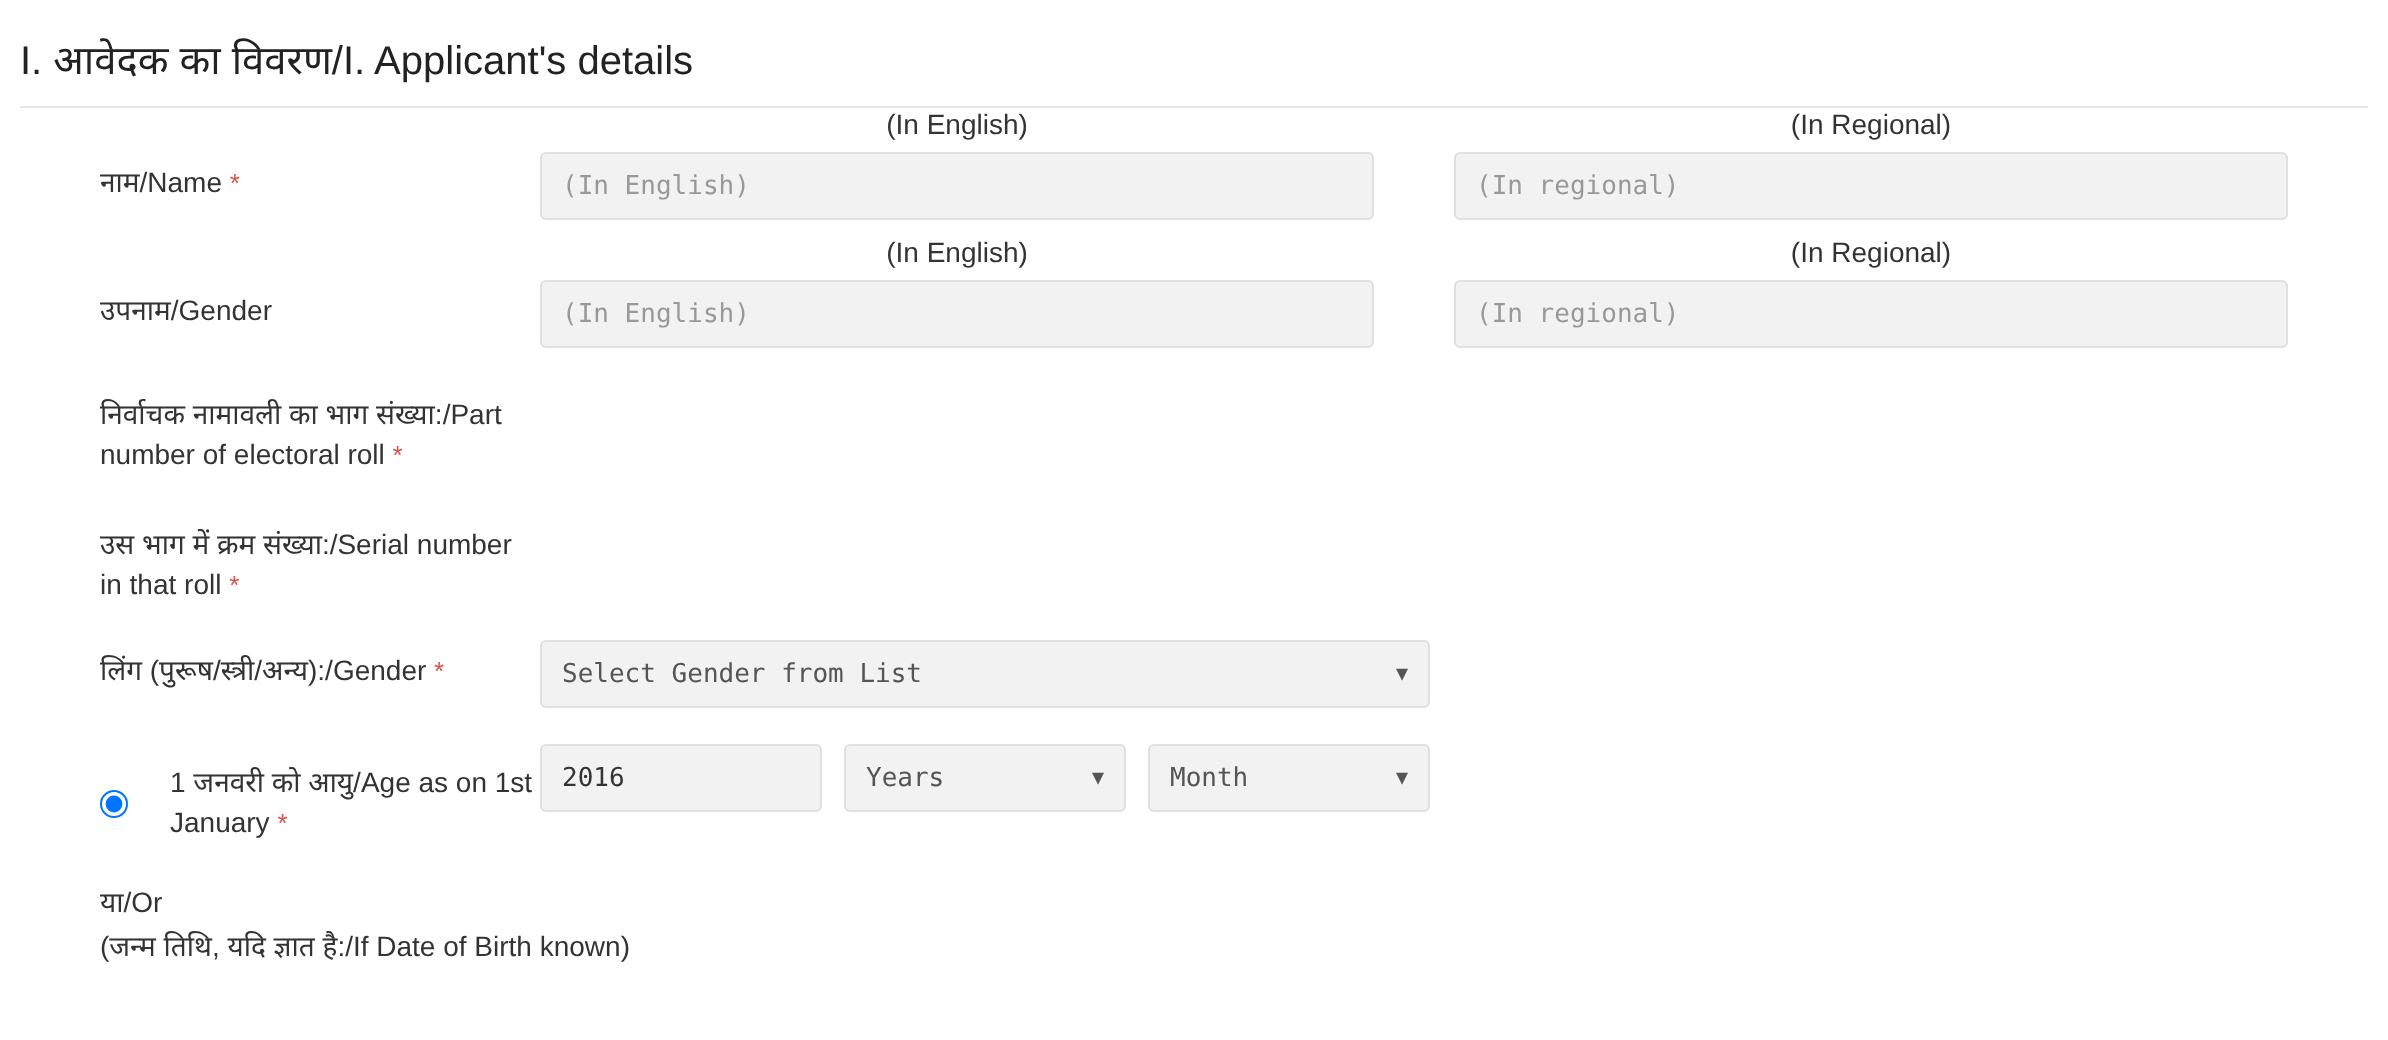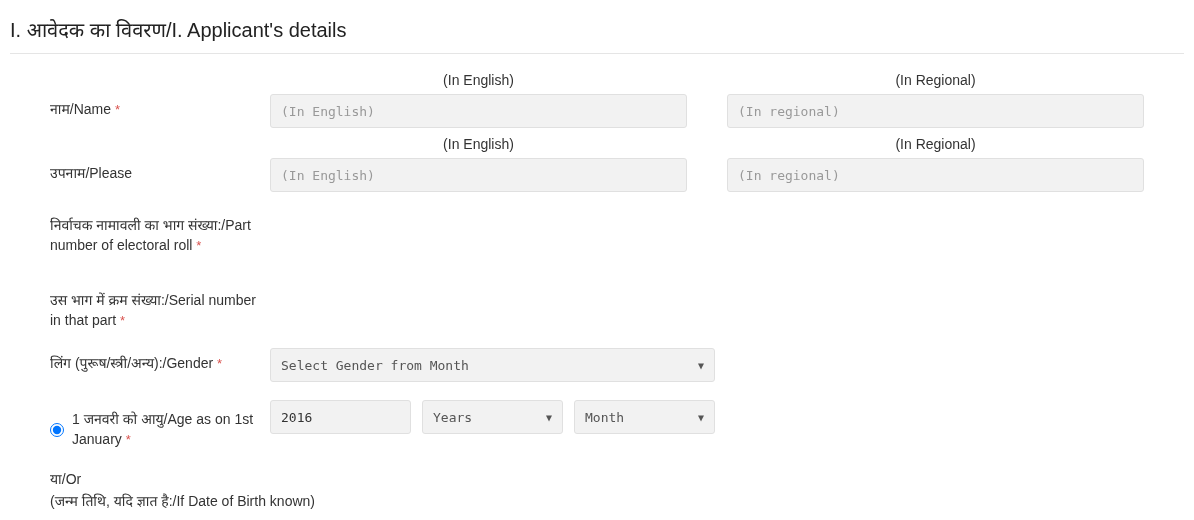--- a/index.html
+++ b/index.html
@@ -9,21 +9,21 @@
     color: #333;
     background: #fff;
     padding: 10px;
   }
   .section-title {
     font-size: 20px;
     font-weight: normal;
     color: #222;
     padding: 6px 0 10px 0;
     border-bottom: 1px solid #e5e5e5;
-    margin-bottom: 18px;
+    margin-bottom: 0;
   }
   .form-area { padding: 0 40px; }
   .header-row {
     display: flex;
     margin-bottom: 6px;
   }
   .header-row .spacer-label { width: 220px; flex-shrink: 0; }
   .header-row .hdr { flex: 1; text-align: center; color: #333; font-size: 14px; }
   .header-row .gap { width: 40px; flex-shrink: 0; }
   .row {
@@ -75,21 +75,21 @@
     margin-top: 4px;
   }
   .inline-group {
     display: flex;
     gap: 11px;
   }
   .inline-group > * { flex: 1; }
   .radio-wrap {
     display: flex;
     align-items: center;
-    gap: 8px;
+    gap: 21px;
     padding-top: 6px;
   }
   .radio-wrap input[type="radio"] {
     width: 14px; height: 14px;
     margin: 0;
     flex-shrink: 0;
   }
   .or-block {
     text-align: left;
     margin: 18px 0 18px 0;
@@ -140,52 +140,52 @@
   </div>
 
   <div class="header-row" style="margin-top:-10px;">
     <div class="spacer-label"></div>
     <div class="hdr">(In English)</div>
     <div class="gap"></div>
     <div class="hdr">(In Regional)</div>
   </div>
 
   <div class="row">
-    <div class="label">उपनाम/Please</div>
+    <div class="label">उपनाम/Gender</div>
     <div class="field-col-half">
       <input type="text" placeholder="(In English)" style="">
     </div>
     <div class="gap"></div>
     <div class="field-col-half">
       <input type="text" placeholder="(In regional)" style="">
     </div>
   </div>
 
-  <div class="row" style="margin-bottom:30px;">
+  <div class="row" style="margin-bottom:20px;">
     <div class="label">
       <span>निर्वाचक नामावली का भाग संख्या:/Part number of electoral roll</span>
       <span class="req">*</span>
     </div>
   </div>
 
   <div class="row">
     <div class="label">
-      <span>उस भाग में क्रम संख्या:/Serial number in that part</span>
+      <span>उस भाग में क्रम संख्या:/Serial number in that roll</span>
       <span class="req">*</span>
     </div>
   </div>
 
   <div class="row">
     <div class="label">
       <span>लिंग (पुरूष/स्त्री/अन्य):/Gender</span>
       <span class="req">*</span>
     </div>
     <div class="field-col" style="max-width:445px;">
       <div class="select-box">
-        <span>Select Gender from Month</span>
+        <span>Select Gender from List</span>
         <span class="caret">▼</span>
       </div>
     </div>
   </div>
 
   <div class="row-radio">
     <div class="radio-col">
       <div class="radio-wrap">
         <input type="radio" name="agedob" checked="" style="">
         <span class="label-inline">

